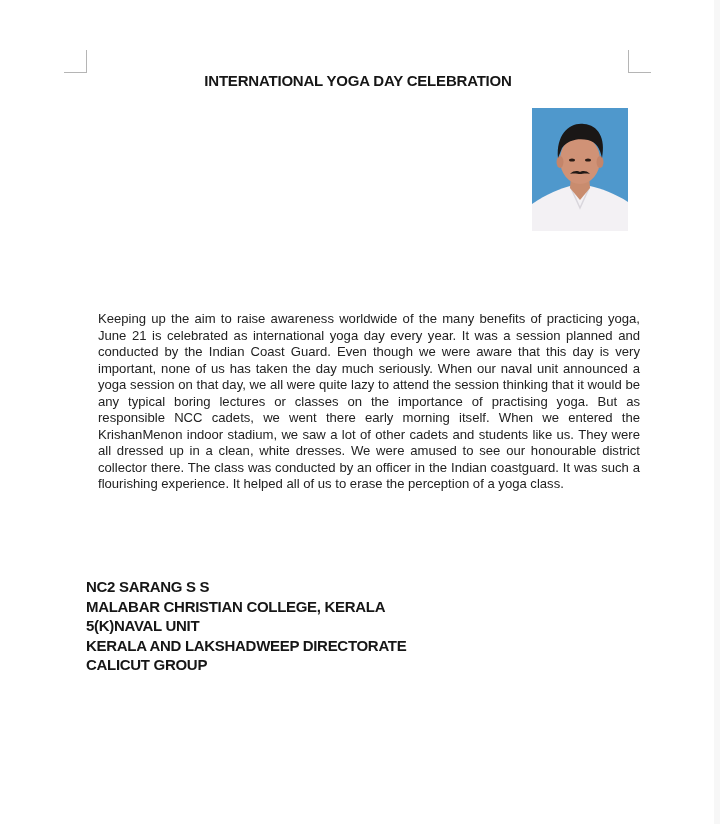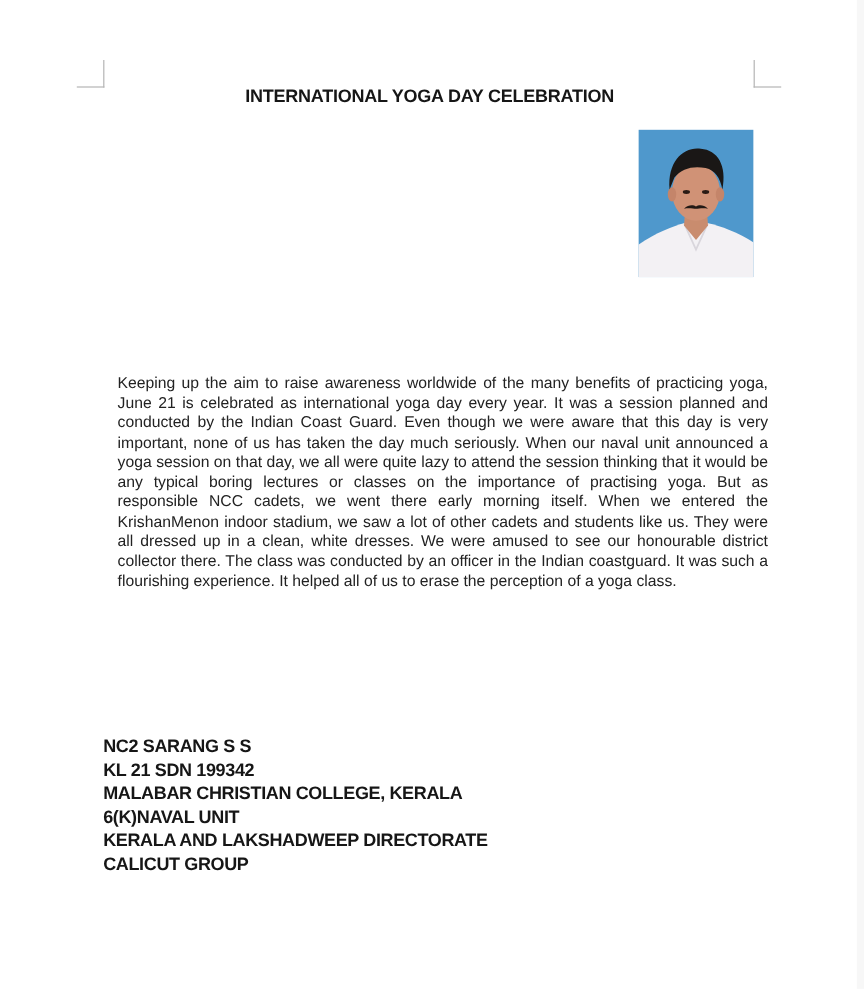--- a/index.html
+++ b/index.html
@@ -66,21 +66,21 @@
       width: 542px;
       font-size: 13.1px;
       line-height: 16.5px;
       text-align: justify;
       color: #222222;
       margin: 12px;
     }
     .signature {
       position: absolute;
       left: 86px;
-      top: 613px;
+      top: 577px;
       width: 500px;
       font-weight: bold;
       font-size: 15px;
       line-height: 19.5px;
       letter-spacing: -0.3px;
       color: #161616;
     }
     .signature div {
       white-space: nowrap;
     }
@@ -113,18 +113,17 @@
   <ellipse cx="40" cy="52" rx="3" ry="1.6" fill="#2a1b15"></ellipse>
   <ellipse cx="56" cy="52" rx="3" ry="1.6" fill="#2a1b15"></ellipse>
 
   <path d="M38 66 C 42 62, 46 63, 48 64 C 50 63, 54 62, 58 66 C 54 65, 50 66, 48 66 C 46 66, 42 65, 38 66 Z" fill="#221915"></path>
 </svg>
 
 <p class="body-text">Keeping up the aim to raise awareness worldwide of the many benefits of practicing yoga, June 21 is celebrated as international yoga day every year. It was a session planned and conducted by the Indian Coast Guard. Even though we were aware that this day is very important, none of us has taken the day much seriously. When our naval unit announced a yoga session on that day, we all were quite lazy to attend the session thinking that it would be any typical boring lectures or classes on the importance of practising yoga. But as responsible NCC cadets, we went there early morning itself. When we entered the KrishanMenon indoor stadium, we saw a lot of other cadets and students like us. They were all dressed up in a clean, white dresses. We were amused to see our honourable district collector there. The class was conducted by an officer in the Indian coastguard. It was such a flourishing experience. It helped all of us to erase the perception of a yoga class.</p>
 
 <div class="signature">
   <div>NC2 SARANG S S</div>
-  <div>KL 21 SDN 199342</div>
   <div>MALABAR CHRISTIAN COLLEGE, KERALA</div>
-  <div>6(K)NAVAL UNIT</div>
+  <div>5(K)NAVAL UNIT</div>
   <div>KERALA AND LAKSHADWEEP DIRECTORATE</div>
   <div>CALICUT GROUP</div>
 </div>
 
 </body></html>

